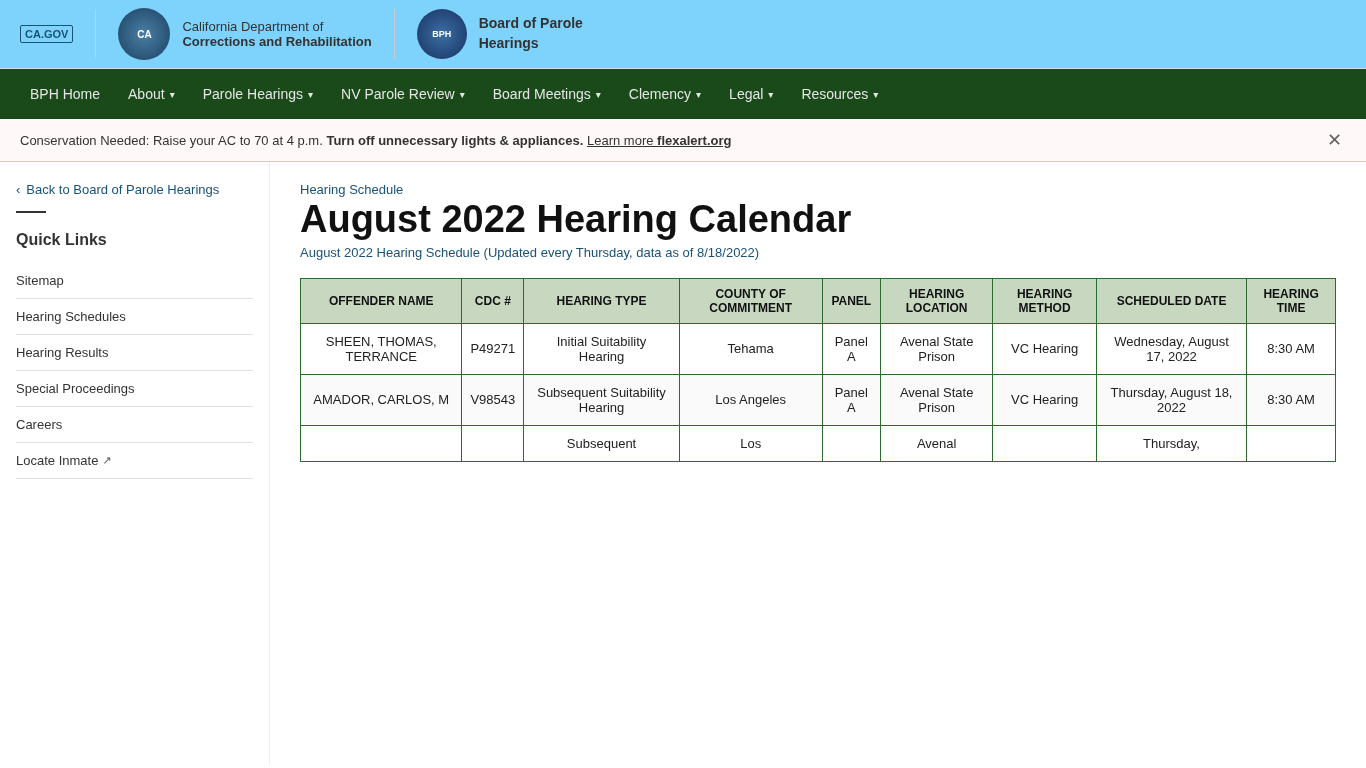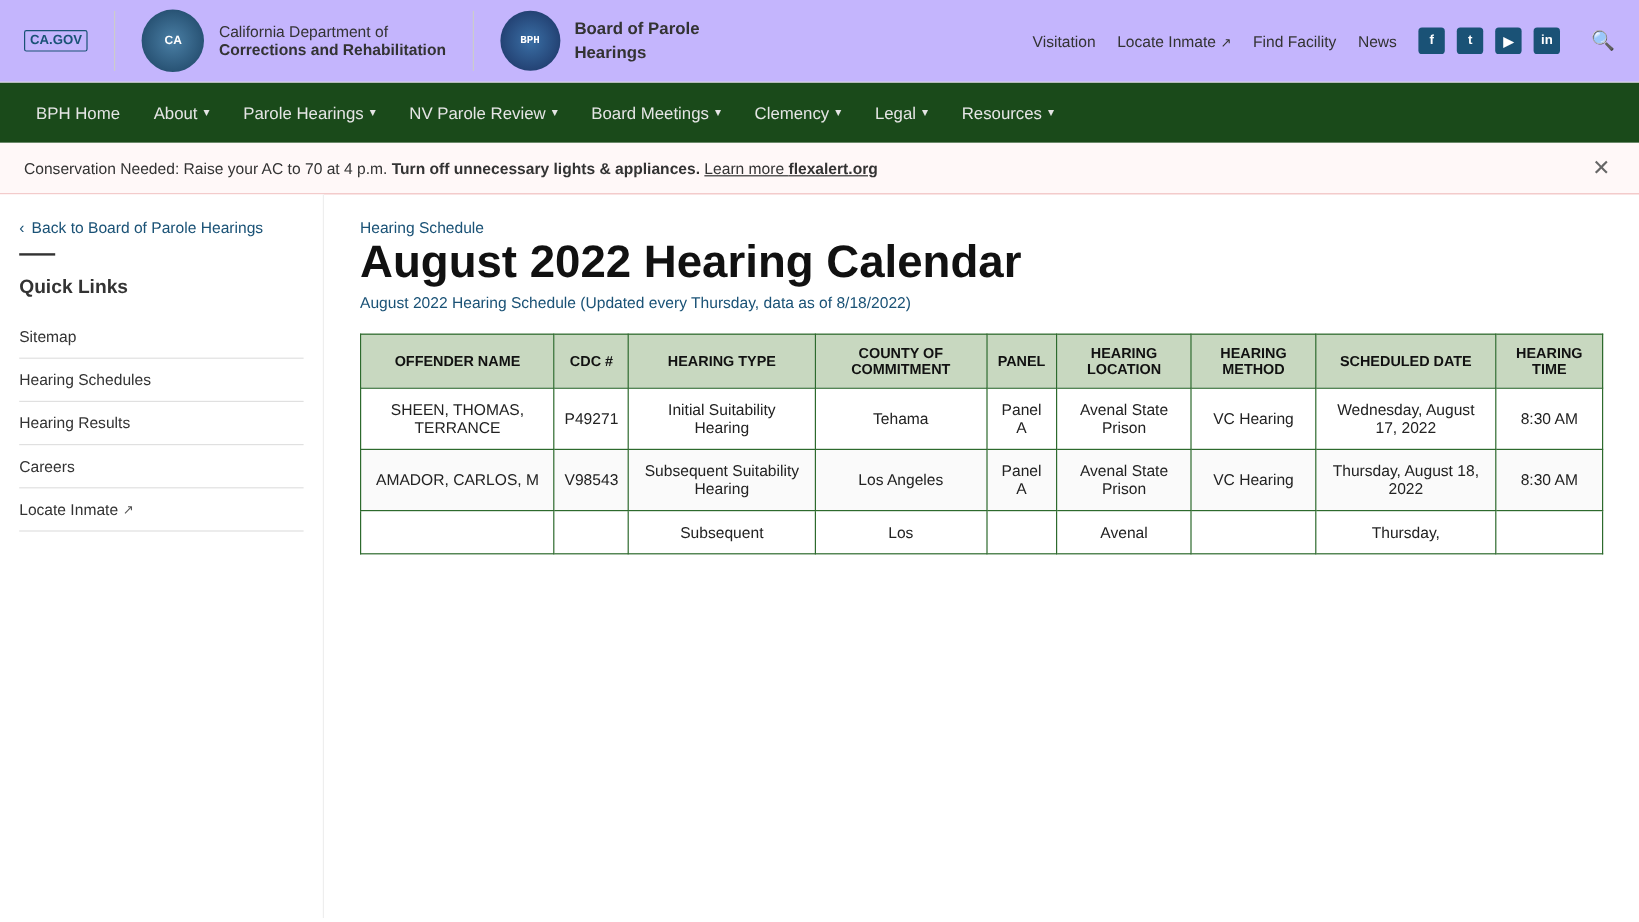--- a/index.html
+++ b/index.html
@@ -5,21 +5,21 @@
     * { box-sizing: border-box; margin: 0; padding: 0; }
     body { font-family: Arial, sans-serif; font-size: 14px; color: #333; background: #fff; }
 
     
     .top-header {
       display: flex;
       align-items: center;
       justify-content: space-between;
       padding: 8px 20px;
       border-bottom: 1px solid #ddd;
-      background: #c4b5fd;
+      background: #7dd3fc;
     }
     .top-header-left {
       display: flex;
       align-items: center;
       gap: 12px;
     }
     .ca-gov-logo {
       font-size: 11px;
       color: #1a5276;
       font-weight: bold;
@@ -51,21 +51,20 @@
       height: 50px;
       border-radius: 50%;
       background: radial-gradient(circle, #3a6fa5, #1a3060);
       display: flex;
       align-items: center;
       justify-content: center;
       color: #fff;
       font-size: 9px;
       font-weight: bold;
       text-align: center;
-      font-family: Liberation Mono, monospace;
     }
     .bph-name {
       font-size: 14px;
       color: #333;
       font-weight: bold;
       line-height: 1.4;
     }
     .top-header-right {
       display: flex;
       align-items: center;
@@ -259,36 +258,20 @@
     <div class="divider-v"></div>
     <div class="org-logo-circle">CA</div>
     <div>
       <div style="font-size:13px;color:#333;">California Department of</div>
       <div style="font-size:13px;color:#333;font-weight:bold;">Corrections and Rehabilitation</div>
     </div>
     <div class="divider-v"></div>
     <div class="bph-logo-circle">BPH</div>
     <div class="bph-name">Board of Parole<br>Hearings</div>
   </div>
-  <div class="top-header-right">
-    <a class="top-nav-link">Visitation</a>
-    <a class="top-nav-link">
-      <span>Locate Inmate</span>
-      <span style="font-size:11px;">↗</span>
-    </a>
-    <a class="top-nav-link">Find Facility</a>
-    <a class="top-nav-link">News</a>
-    <div class="social-icons">
-      <div class="social-icon">f</div>
-      <div class="social-icon">t</div>
-      <div class="social-icon">▶</div>
-      <div class="social-icon">in</div>
-    </div>
-    <span class="search-icon-btn">🔍</span>
-  </div>
 </div>
 
 <nav class="main-nav">
   <a class="nav-item">
     <span>BPH Home</span>
   </a>
   <a class="nav-item">
     <span>About</span>
     <span class="nav-chevron">▾</span>
   </a>
@@ -333,20 +316,21 @@
   <div class="sidebar">
     <a class="back-link">
       <span>‹</span>
       <span>Back to Board of Parole Hearings</span>
     </a>
     <hr class="sidebar-divider">
     <div class="quick-links-title">Quick Links</div>
     <a class="sidebar-link">Sitemap</a>
     <a class="sidebar-link">Hearing Schedules</a>
     <a class="sidebar-link">Hearing Results</a>
+    <a class="sidebar-link">Special Proceedings</a>
     <a class="sidebar-link">Careers</a>
     <a class="sidebar-link sidebar-link-with-icon">
       <span>Locate Inmate</span>
       <span class="ext-icon">↗</span>
     </a>
   </div>
 
   <div class="content-area">
     <div class="breadcrumb-text">Hearing Schedule</div>
     <h1 class="page-title">August 2022 Hearing Calendar</h1>

